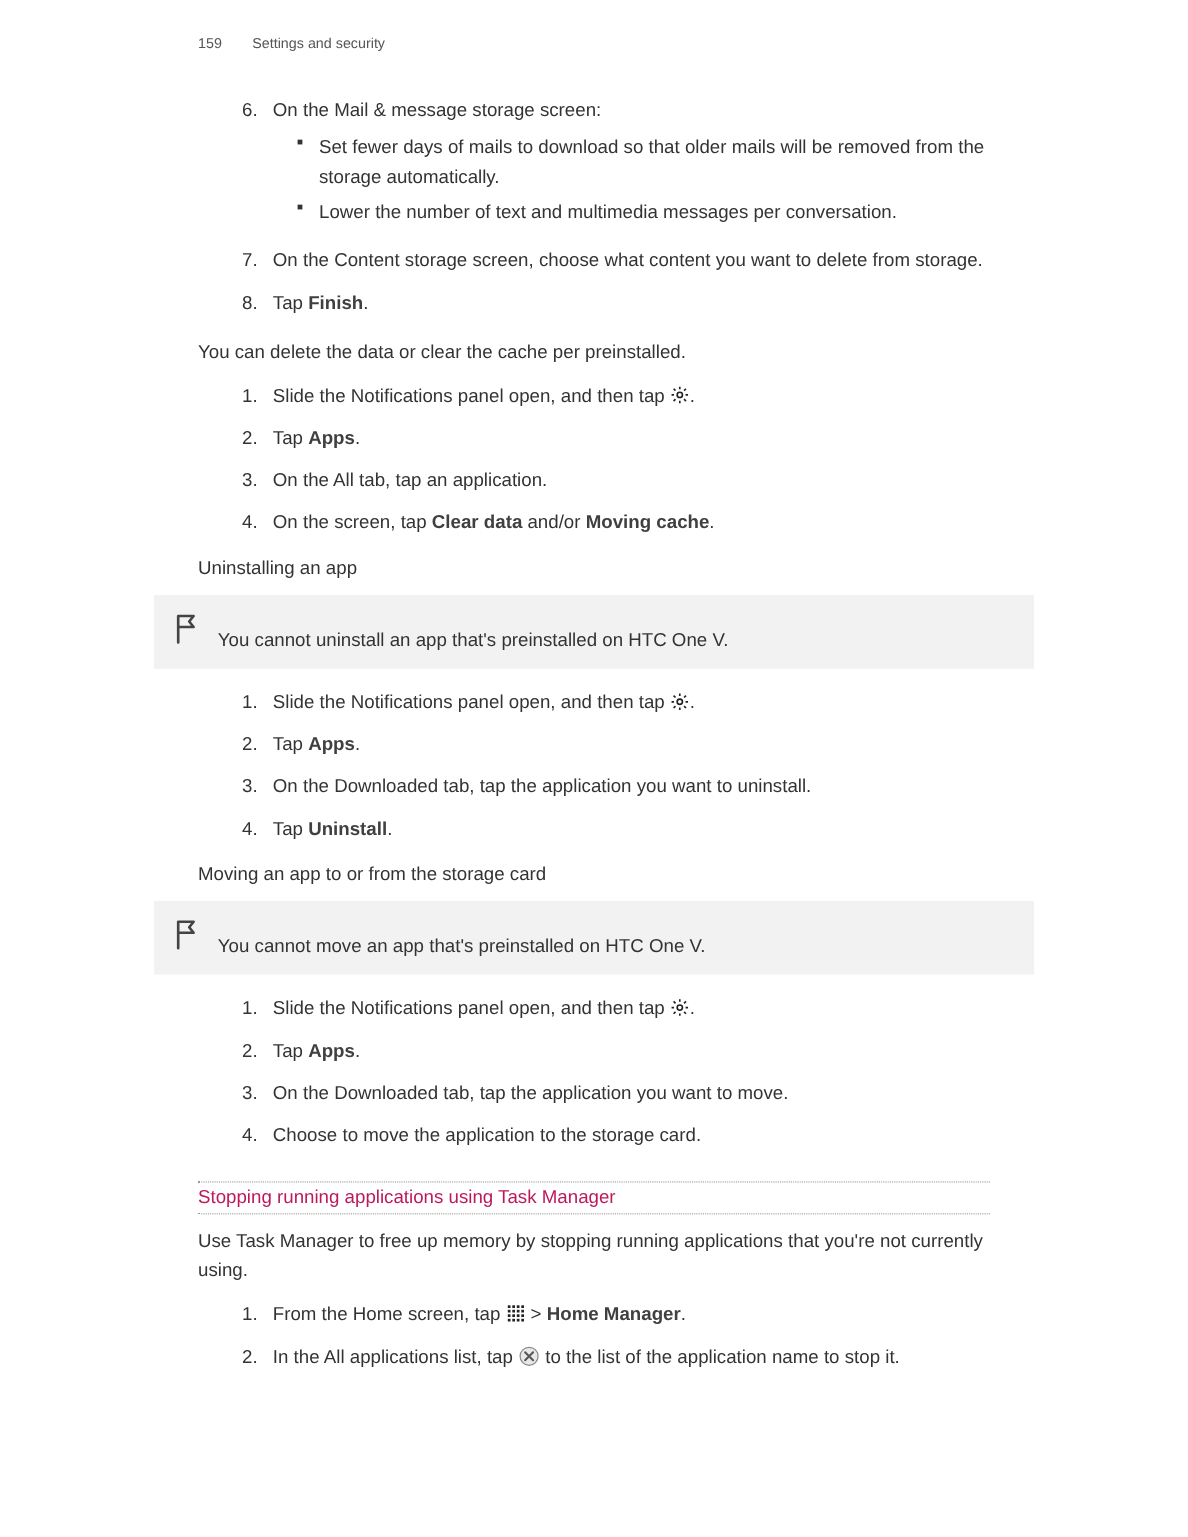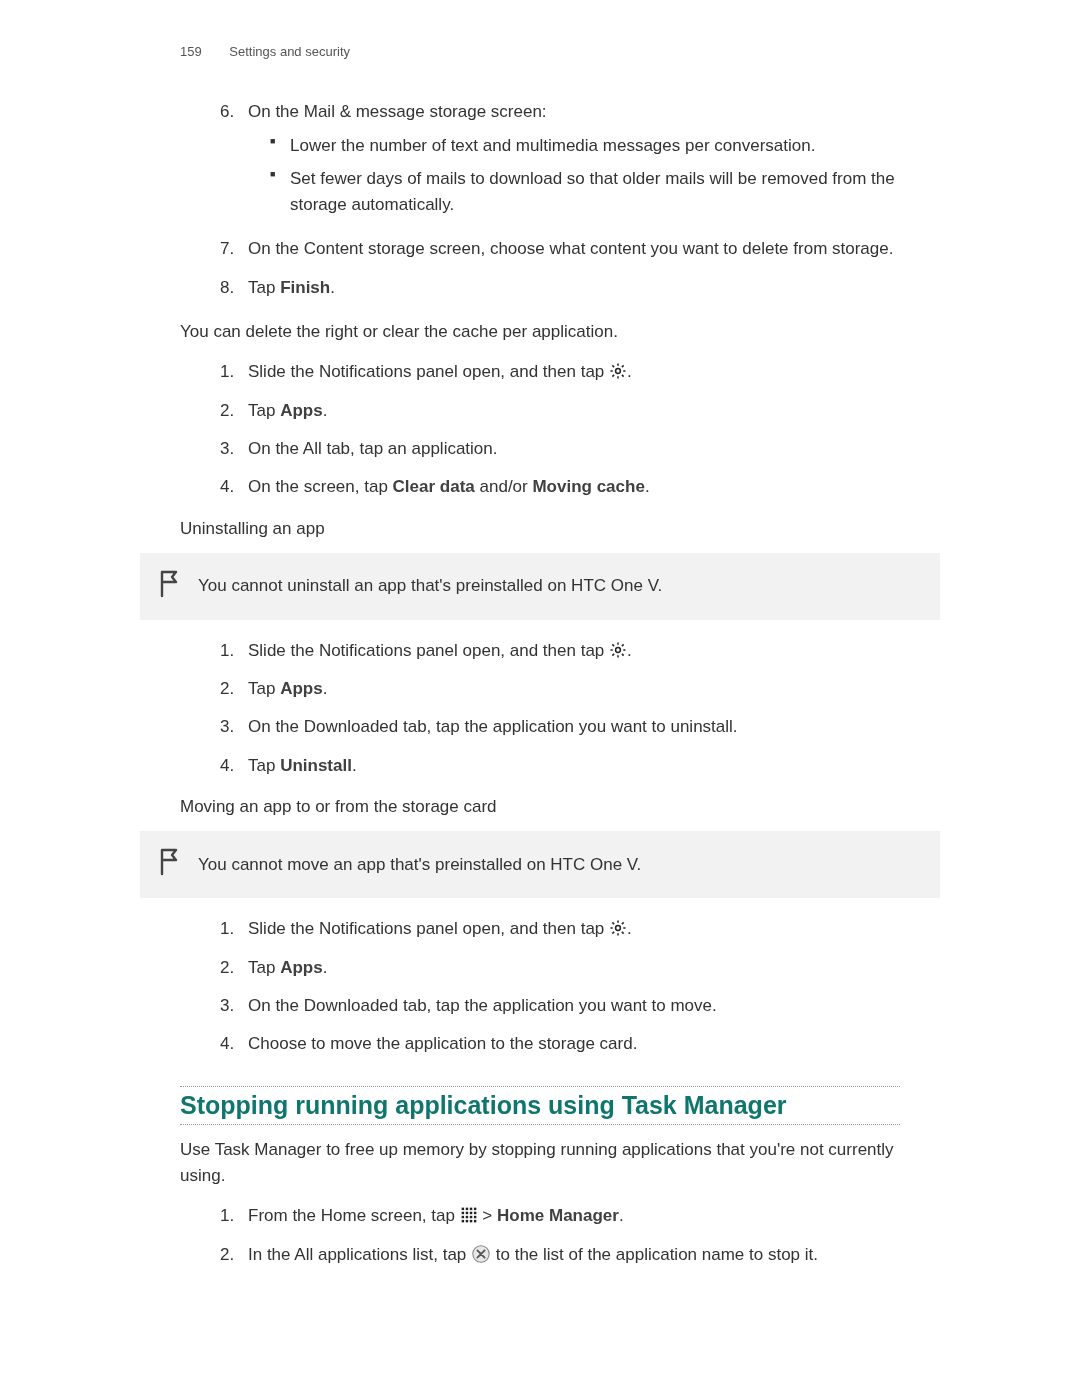--- a/index.html
+++ b/index.html
@@ -13,21 +13,21 @@
     height: 1397px;
     position: relative;
     padding: 32px 180px 40px 180px;
     box-sizing: border-box;
   }
   .header {
     font-size: 13px;
     color: #555;
     margin-bottom: 40px;
   }
-  .header .pnum { display:inline-block; margin-right: 24px; margin-top: 12px; }
+  .header .pnum { display:inline-block; margin-right: 24px; }
   .ol-main {
     list-style: none;
     padding: 0;
     margin: 0 0 18px 40px;
   }
   .ol-main > li {
     display: flex;
     margin-bottom: 12px;
     font-size: 17px;
     line-height: 1.55;
@@ -66,34 +66,34 @@
   .para {
     font-size: 17px;
     line-height: 1.55;
     margin: 0 0 14px 0;
   }
   .note-box {
     background: #f2f2f2;
     padding: 16px 18px 16px 18px;
     margin: 14px -40px 18px -40px;
     display: flex;
-    align-items: center;
+    align-items: flex-end;
     font-size: 17px;
   }
   .flag-icon {
     width: 28px;
     flex: 0 0 28px;
     margin-right: 14px;
     margin-left: -2px;
   }
   .section-title {
-    color: #0f766e;
-    font-size: 25px;
+    color: #be185d;
+    font-size: 17px;
     margin: 26px 0 10px 0;
-    font-weight: 700;
+    font-weight: 400;
     position: relative;
   }
   .dotted-wrap {
     border-top: 1px dotted #999;
     border-bottom: 1px dotted #999;
     padding: 4px 0;
     margin: 28px 0 12px 0;
   }
   .gear {
     display:inline-block;
@@ -165,38 +165,38 @@
     <span class="pnum">159</span>
     <span>Settings and security</span>
   </div>
 
   <ul class="ol-main">
     <li>
       <span class="num">6.</span>
       <span class="txt">
         <span>On the Mail &amp; message storage screen:</span>
         <ul class="sub-ul">
+          <li>Set fewer days of mails to download so that older mails will be removed from the storage automatically.</li>
           <li>Lower the number of text and multimedia messages per conversation.</li>
-          <li>Set fewer days of mails to download so that older mails will be removed from the storage automatically.</li>
         </ul>
       </span>
     </li>
     <li>
       <span class="num">7.</span>
       <span class="txt">On the Content storage screen, choose what content you want to delete from storage.</span>
     </li>
     <li>
       <span class="num">8.</span>
       <span class="txt">
         <span>Tap </span><span class="b">Finish</span><span>.</span>
       </span>
     </li>
   </ul>
 
-  <p class="para">You can delete the right or clear the cache per application.</p>
+  <p class="para">You can delete the data or clear the cache per preinstalled.</p>
   <ul class="ol-main">
     <li>
       <span class="num">1.</span>
       <span class="txt">
         <span>Slide the Notifications panel open, and then tap </span><span class="gear"><svg viewBox="0 0 24 24">
               <use href="#gear-path"></use>
             </svg></span><span>.</span>
       </span>
     </li>
     <li>

